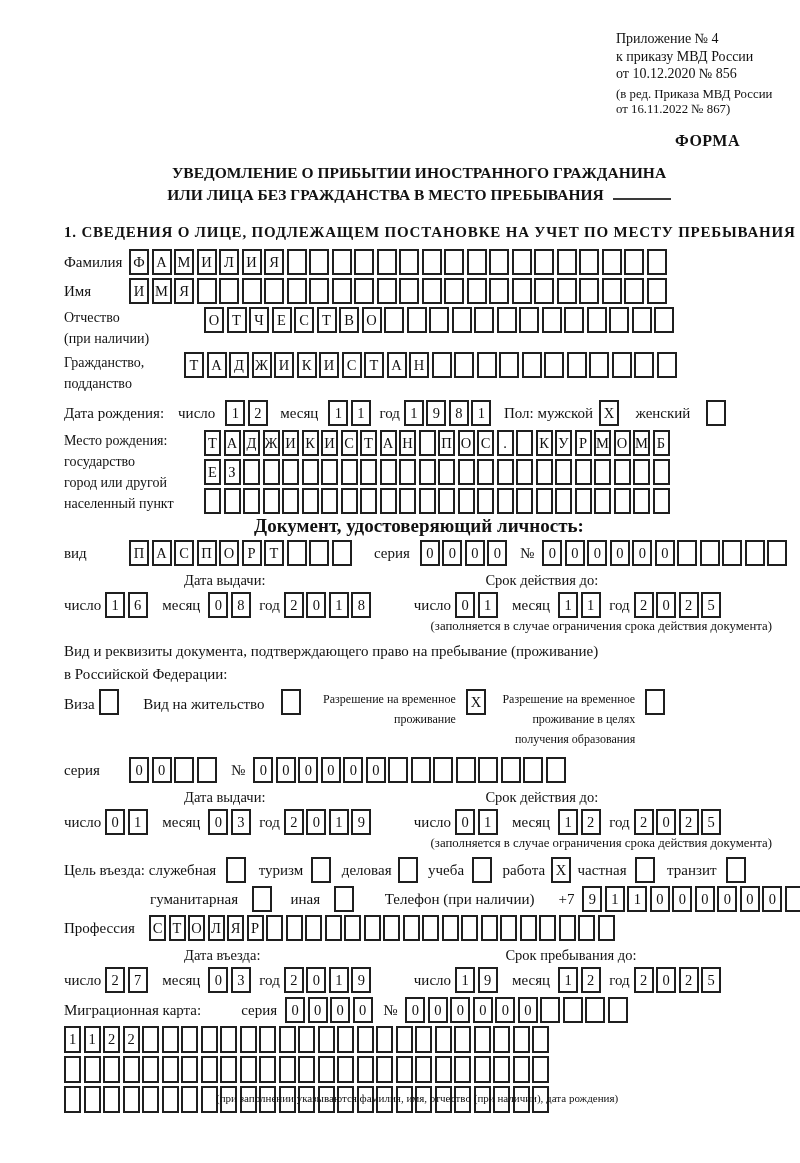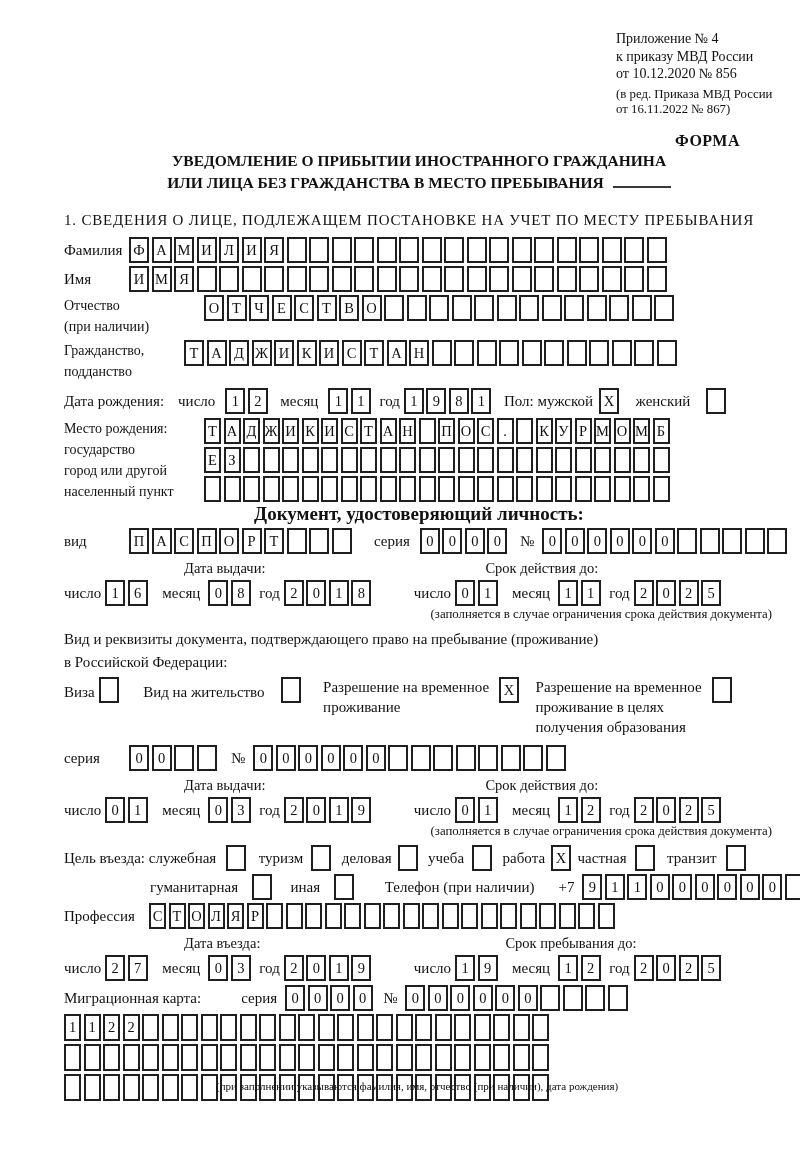--- a/index.html
+++ b/index.html
@@ -4,24 +4,24 @@
 <style>
   *{box-sizing:border-box;margin:0;padding:0}
   html,body{background:#ffffff}
   body{width:800px;height:1163px;font-family:"Liberation Serif",serif;color:#111;overflow:hidden}
   .page{position:relative;width:800px;height:1163px;padding:30px 26px 8px 64px;background:#fff}
 
   .hdr{margin-left:552px;font-size:14px;line-height:1.25}
   .hdr .sub{font-size:12.8px;margin-top:4px;line-height:1.25}
   .forma{text-align:right;padding-right:34px;font-weight:700;font-size:16px;margin-top:14px;letter-spacing:.5px}
 
-  .title{margin-top:0;text-align:center;font-weight:700;font-size:15.5px;line-height:1.42}
+  .title{margin-top:12px;text-align:center;font-weight:700;font-size:15.5px;line-height:1.42}
   .uline{display:inline-block;width:58px;border-bottom:2px solid #3a3a3a;height:13px;margin-left:9px}
 
-  .sect{margin-top:18px;font-weight:400;font-size:15px;letter-spacing:.8px;white-space:nowrap}
+  .sect{margin-top:18px;font-weight:700;font-size:15px;letter-spacing:.8px;white-space:nowrap}
 
   .row{display:flex;align-items:center;margin-top:3px}
   .row.top{align-items:flex-start}
   .lbl{font-size:15px;white-space:nowrap}
   .lblcol div{font-size:14px;line-height:21px;white-space:nowrap}
 
   .cells{display:flex;flex:0 0 auto}
   .cell{flex:0 0 auto;width:20px;height:26px;border:2px solid #1f1f1f;margin-right:2.5px;
         display:flex;align-items:center;justify-content:center;font-size:14.5px;background:#fff}
   .sm .cell{width:17px;margin-right:2.5px}
@@ -36,21 +36,21 @@
   .ml12{margin-left:12px}.ml14{margin-left:14px}.ml16{margin-left:16px}.ml20{margin-left:20px}
   .ml22{margin-left:22px}.ml24{margin-left:24px}.ml28{margin-left:28px}.ml40{margin-left:40px}
   .mt6{margin-top:6px}.mt8{margin-top:8px}.mb3{margin-bottom:3px}
 
   .center-bold{text-align:center;font-weight:700;font-size:19px;margin-top:1px}
   .dhead{display:flex;font-size:14.5px;margin-top:6px}
   .dh1{margin-left:120px}
   .dh2{margin-left:220px}
   .note{text-align:right;font-size:12.8px;margin-top:1px;padding-right:2px}
   .reqs{margin-top:6px;font-size:15px;line-height:1.5}
-  .pl{text-align:left;font-size:15px;line-height:20px}
+  .pl{text-align:right;font-size:12px;line-height:20px}
   .caption{font-size:11px;margin-left:152px;margin-top:-21px;white-space:nowrap}
 </style>
 </head>
 <body>
 
 <div class="page">
 
   <div class="hdr">
     <div>Приложение № 4</div>
     <div>к приказу МВД России</div>

